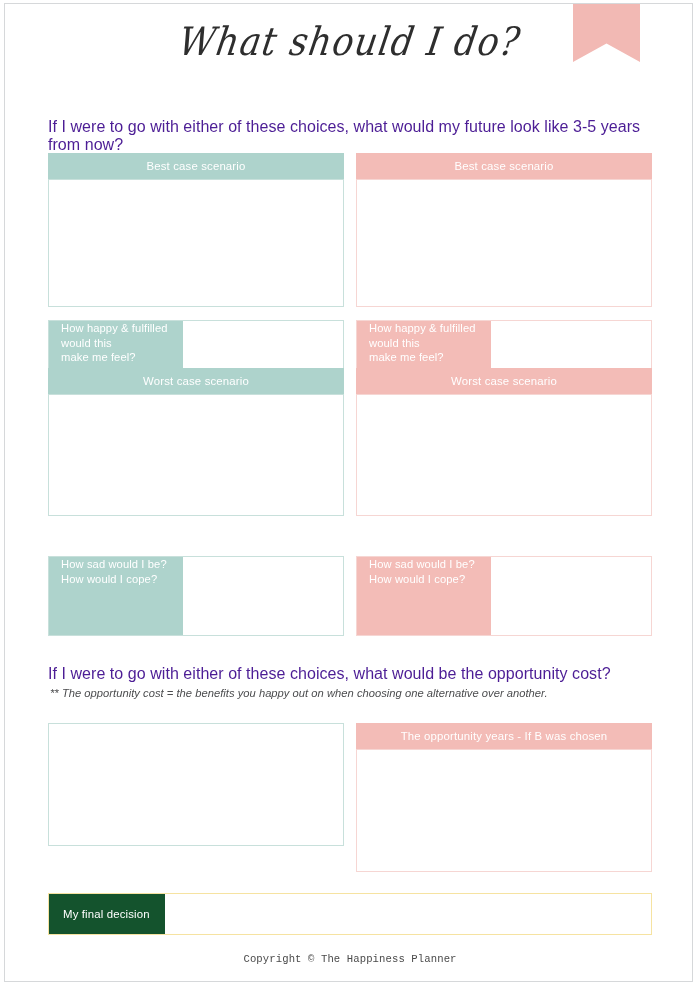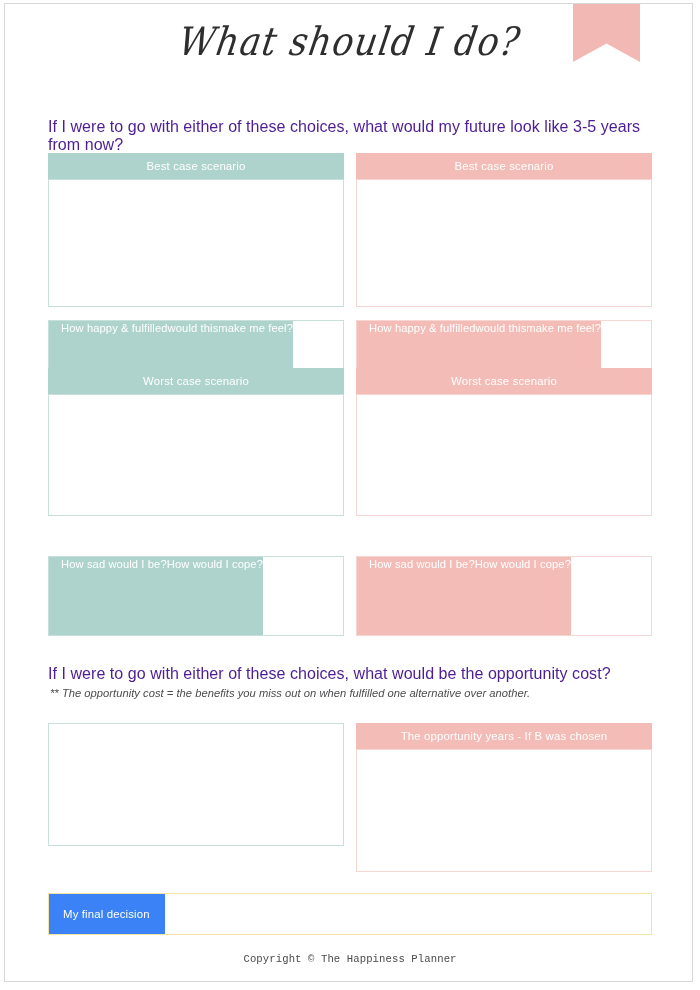--- a/index.html
+++ b/index.html
@@ -127,21 +127,21 @@
     box-sizing: border-box;
   }
   .side-label {
     flex: 0 0 auto;
     color: #ffffff;
     font-size: 11.2px;
     line-height: 14.5px;
     letter-spacing: 0.1px;
     box-sizing: border-box;
     display: flex;
-    flex-direction: row;
+    flex-direction: column;
     justify-content: flex-start;
   }
   .side-label .ln { display: block; white-space: pre; }
   .side-field {
     flex: 1 1 auto;
     background: #ffffff;
     box-sizing: border-box;
   }
 
   
@@ -150,21 +150,21 @@
     left: 0;
     top: 893px;
     width: 604px;
     height: 42px;
     display: flex;
     box-sizing: border-box;
     border: 1px solid #f6e3a1;
   }
   .final-label {
     flex: 0 0 116px;
-    background: #3b82f6;
+    background: #14532d;
     color: #ffffff;
     font-size: 11.4px;
     line-height: 40px;
     padding-left: 14px;
     box-sizing: border-box;
     letter-spacing: 0.15px;
   }
   .final-field {
     flex: 1 1 auto;
     background: #ffffff;
@@ -257,21 +257,21 @@
           <div class="side-label pink" style="flex-basis:134px;padding-left:12px;">
             <span class="ln">How sad would I be?</span>
             <span class="ln">How would I cope?</span>
           </div>
           <div class="side-field"></div>
         </div>
       </div>
     </div>
 
     <div class="q-line q2">If I were to go with either of these choices, what would be the opportunity cost?</div>
-    <div class="note">** The opportunity cost = the benefits you miss out on when fulfilled one alternative over another.</div>
+    <div class="note">** The opportunity cost = the benefits you happy out on when choosing one alternative over another.</div>
 
     <div class="grid-row" style="top:723px;height:150px;">
       <div class="col left">
         <div class="body-box b-teal" style="height:123px;"></div>
       </div>
       <div class="col right">
         <div class="hdr pink">The opportunity years - If B was chosen</div>
         <div class="body-box b-pink" style="height:123px;"></div>
       </div>
     </div>

